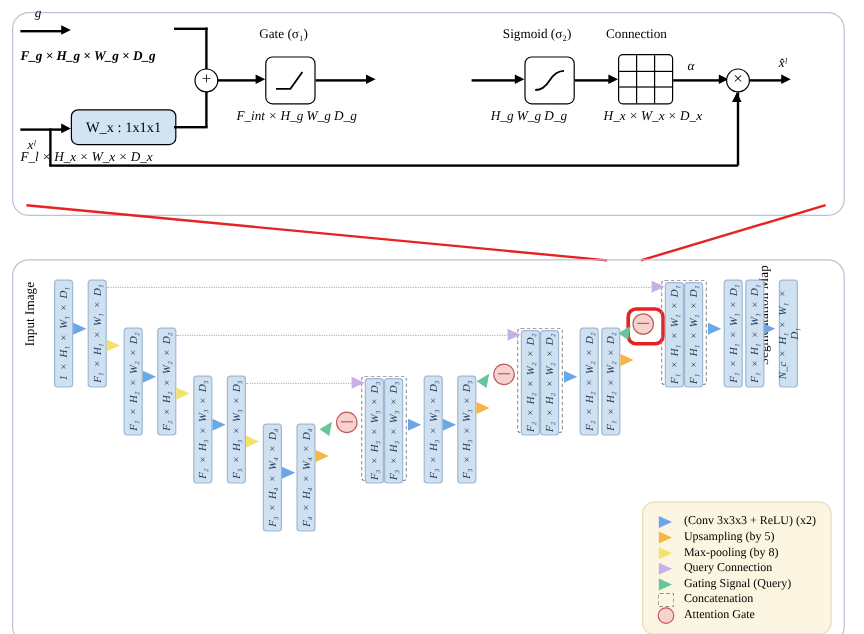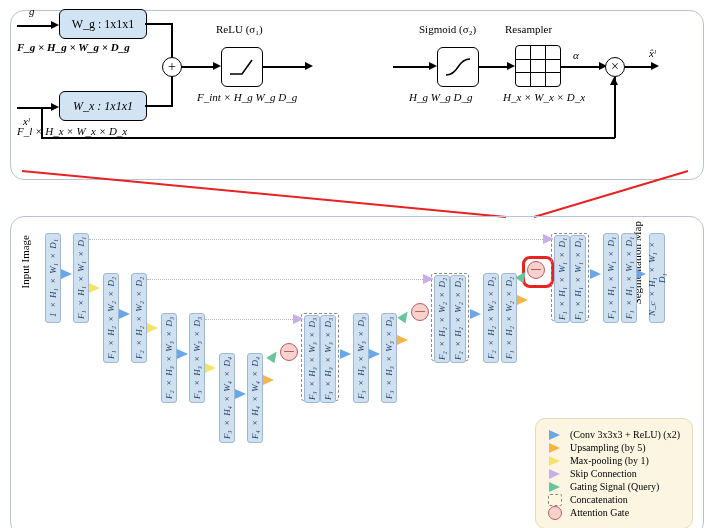--- a/index.html
+++ b/index.html
@@ -167,40 +167,39 @@
 </style>
 </head>
 <body>
 
 <div class="panel top-panel">
 
   <span class="lbl" style="left:18px; top:-6px;">g</span>
   <div class="wire" style="left:6px; top:14px; width:36px; height:1.5px;"></div>
   <div class="arrowhead-r" style="left:40px; top:10px;"></div>
 
-  <div class="node-box blue-box" style="left:48px; top:-2px; width:86px; height:28px; font-size:12px;">W_g : 1x1x1</div>
   <span class="lbl" style="left:6px; top:30px; font-size:11px;font-weight:bold;">F_g × H_g × W_g × D_g</span>
 
   <span class="lbl" style="left:12px; top:76px;margin-top:28px;">xˡ</span>
   <div class="wire" style="left:6px; top:96px; width:36px; height:1.5px;"></div>
   <div class="arrowhead-r" style="left:40px; top:92px;"></div>
 
-  <div class="node-box blue-box" style="left:48px; top:80px; width:86px; height:28px; font-size:12px;font-style:italic;">W_x : 1x1x1</div>
+  <div class="node-box blue-box" style="left:48px; top:80px; width:86px; height:28px; font-size:12px;">W_x : 1x1x1</div>
   <span class="lbl" style="left:6px; top:114px; font-size:11px;">F_l × H_x × W_x × D_x</span>
 
   <div class="wire" style="left:134px; top:12px; width:28px; height:1.5px;"></div>
   <div class="wire" style="left:160px; top:12px; width:1.5px; height:36px;"></div>
   <div class="wire" style="left:134px; top:94px; width:28px; height:1.5px;"></div>
   <div class="wire" style="left:160px; top:64px; width:1.5px; height:31px;"></div>
 
   <div class="circ-op" style="left:151px; top:46px;">+</div>
   <div class="wire" style="left:170px; top:55px; width:34px; height:1.5px;"></div>
   <div class="arrowhead-r" style="left:202px; top:51px;"></div>
 
-  <span class="lbl" style="left:205px; top:12px; font-style:normal;">ReLU (σ₁)</span>
+  <span class="lbl" style="left:205px; top:12px; font-style:normal;">Gate (σ₁)</span>
   <div class="node-box white-box" style="left:210px; top:36px; width:40px; height:38px;">
     <svg width="28" height="22">
         <path d="M2 18 L14 18 L24 4" stroke="#000" stroke-width="1.5" fill="none"></path>
       </svg>
   </div>
   <span class="lbl" style="left:186px; top:80px; font-size:11px;">F_int × H_g W_g D_g</span>
 
   <div class="wire" style="left:252px; top:55px; width:44px; height:1.5px;"></div>
   <div class="arrowhead-r" style="left:294px; top:51px;"></div>
 
@@ -212,21 +211,21 @@
   <div class="node-box white-box" style="left:426px; top:36px; width:40px; height:38px;">
     <svg width="30" height="24">
         <path d="M3 20 Q10 20 15 12 Q20 4 27 4" stroke="#000" stroke-width="1.5" fill="none"></path>
       </svg>
   </div>
   <span class="lbl" style="left:398px; top:80px; font-size:11px;">H_g W_g D_g</span>
 
   <div class="wire" style="left:468px; top:55px; width:30px; height:1.5px;"></div>
   <div class="arrowhead-r" style="left:496px; top:51px;"></div>
 
-  <span class="lbl" style="left:494px; top:12px; font-style:normal;">Resampler</span>
+  <span class="lbl" style="left:494px; top:12px; font-style:normal;">Connection</span>
   <div class="sampler-grid" style="left:504px; top:34px; width:44px; height:40px;">
     <div class="h1" style="left:0; top:13px; width:100%; height:1.3px;"></div>
     <div class="h2" style="left:0; top:26px; width:100%; height:1.3px;"></div>
     <div class="v1" style="top:0; left:14px; height:100%; width:1.3px;"></div>
     <div class="v2" style="top:0; left:29px; height:100%; width:1.3px;"></div>
   </div>
   <span class="lbl" style="left:492px; top:80px; font-size:11px;">H_x × W_x × D_x</span>
 
   <div class="wire" style="left:550px; top:55px; width:40px; height:1.5px;"></div>
   <span class="lbl" style="left:562px; top:38px;">α</span>
@@ -324,27 +323,27 @@
       <div class="row">
           <div class="sym">
             <div class="tri tri-orange" style="position:static;"></div>
           </div>
           <span>Upsampling (by 5)</span>
         </div>
       <div class="row">
           <div class="sym">
             <div class="tri tri-yellow" style="position:static;"></div>
           </div>
-          <span>Max-pooling (by 1)</span>
+          <span>Max-pooling (by 8)</span>
         </div>
       <div class="row">
           <div class="sym">
             <div class="tri tri-violet" style="position:static;"></div>
           </div>
-          <span>Skip Connection</span>
+          <span>Query Connection</span>
         </div>
       <div class="row">
           <div class="sym">
             <div class="tri tri-green" style="position:static;"></div>
           </div>
           <span>Gating Signal (Query)</span>
         </div>
       <div class="row">
           <div class="sym">
             <div class="dbox"></div>

